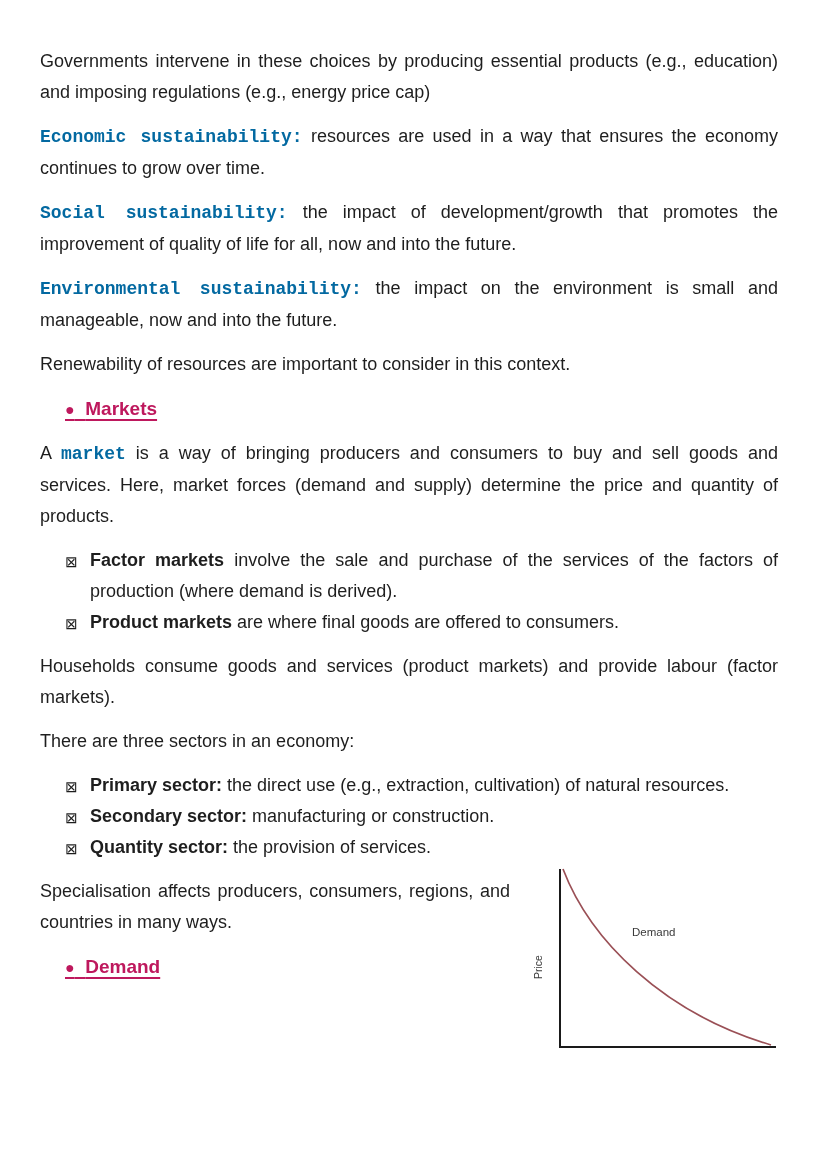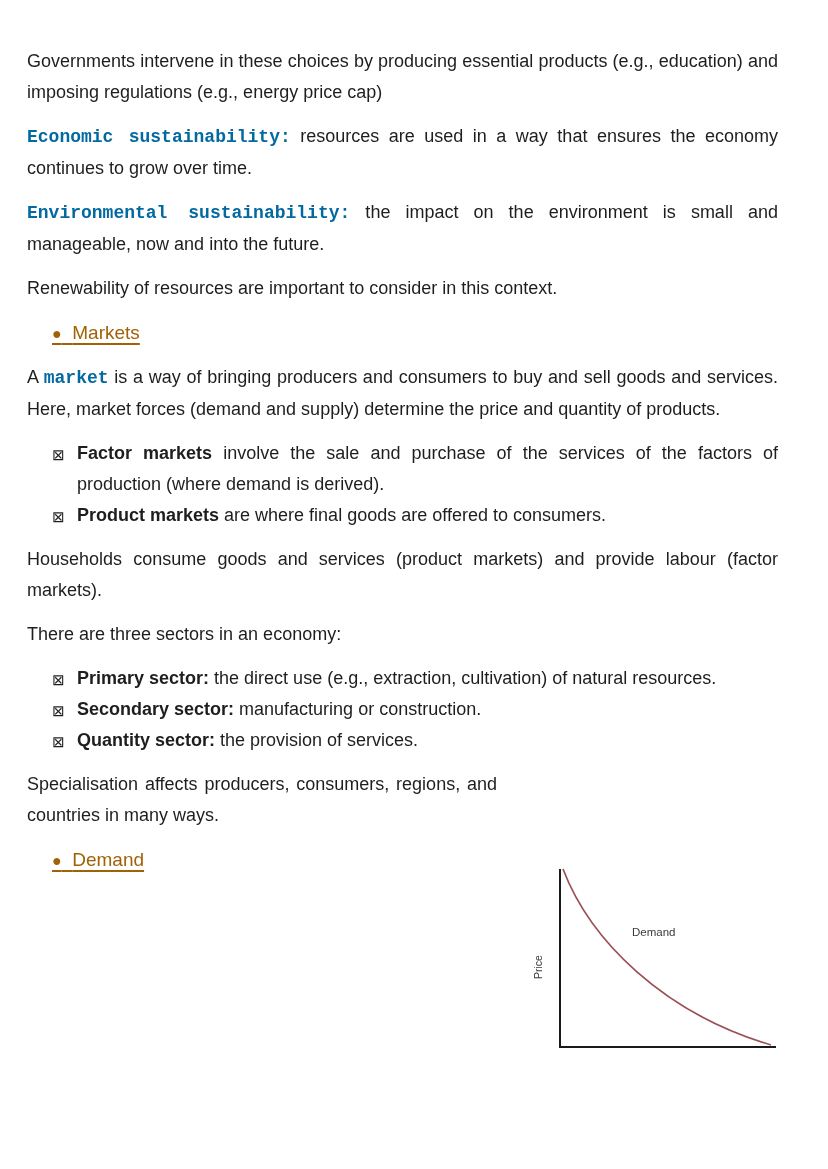--- a/index.html
+++ b/index.html
@@ -3,21 +3,21 @@
 <meta charset="utf-8">
 <style>
   html,body{margin:0;padding:0;background:#ffffff;}
   .page{
     position:relative;
     width:828px;height:1060px;
     background:#ffffff;
     font-family:"Liberation Sans",sans-serif;
     color:#1e1e1e;
     box-sizing:border-box;
-    padding:46px 50px 0 27px;
+    padding:46px 50px 0 40px;
     overflow:hidden;
   }
   .para{
     margin:0 0 13px 0;
     font-size:18px;
     line-height:31px;
     text-align:justify;
   }
   .para b{color:#0369a1;font-family:Liberation Mono, monospace;}
   .narrow{width:470px;}
@@ -32,21 +32,21 @@
   ul.xlist li .marker{
     position:absolute;left:25px;top:1px;
     font-size:15px;color:#1e1e1e;
     font-weight:400;
   }
   
   .bullet-heading{
     margin:0 0 13px 0;
     padding-left:25px;
     font-size:19px;line-height:31px;
-    font-weight:normal;color:#a16207;
+    font-weight:bold;color:#be185d;
   }
   .bullet-heading .hwrap{
     text-decoration:underline;
     text-decoration-thickness:2px;
     text-underline-offset:4px;
   }
   .bullet-heading .dot{font-size:16px;}
   
   .chart{
     position:absolute;
@@ -61,20 +61,21 @@
 </head>
 <body>
 
 <div class="page">
 
   <p class="para"><span>Governments intervene in these choices by producing essential products (e.g., education) and imposing regulations (e.g., energy price cap)</span></p>
 
 
   <p class="para"><b>Economic sustainability:</b><span> resources are used in a way that ensures the economy continues to grow over time.</span></p>
 
+  <p class="para"><b>Social sustainability:</b><span> the impact of development/growth that promotes the improvement of quality of life for all, now and into the future.</span></p>
 
   <p class="para"><b>Environmental sustainability:</b><span> the impact on the environment is small and manageable, now and into the future.</span></p>
 
   <p class="para"><span>Renewability of resources are important to consider in this context.</span></p>
 
   <div class="bullet-heading"><span class="hwrap"><span class="dot">●</span>&nbsp;&nbsp;<span>Markets</span></span></div>
 
   <p class="para"><span>A </span><b>market</b><span> is a way of bringing producers and consumers to buy and sell goods and services. Here, market forces (demand and supply) determine the price and quantity of products.</span></p>
 
   <ul class="xlist">

